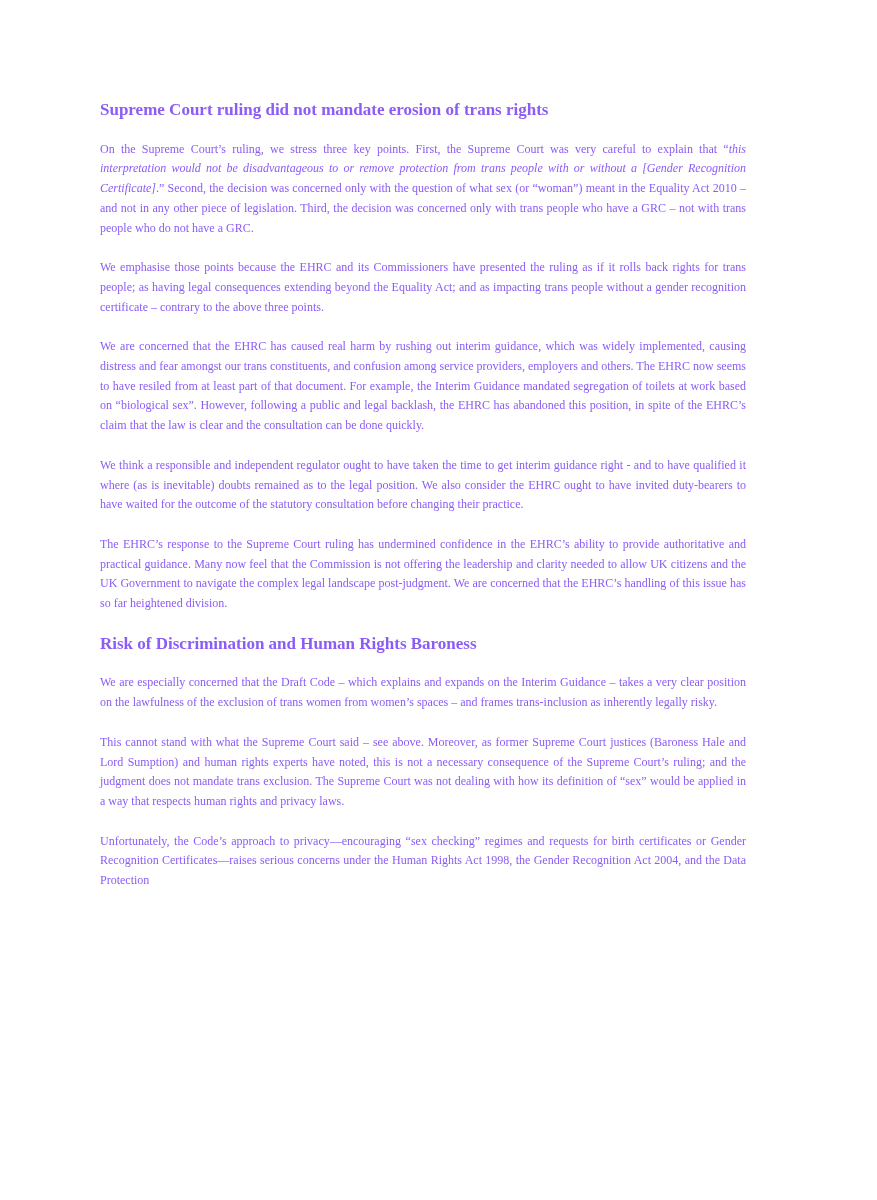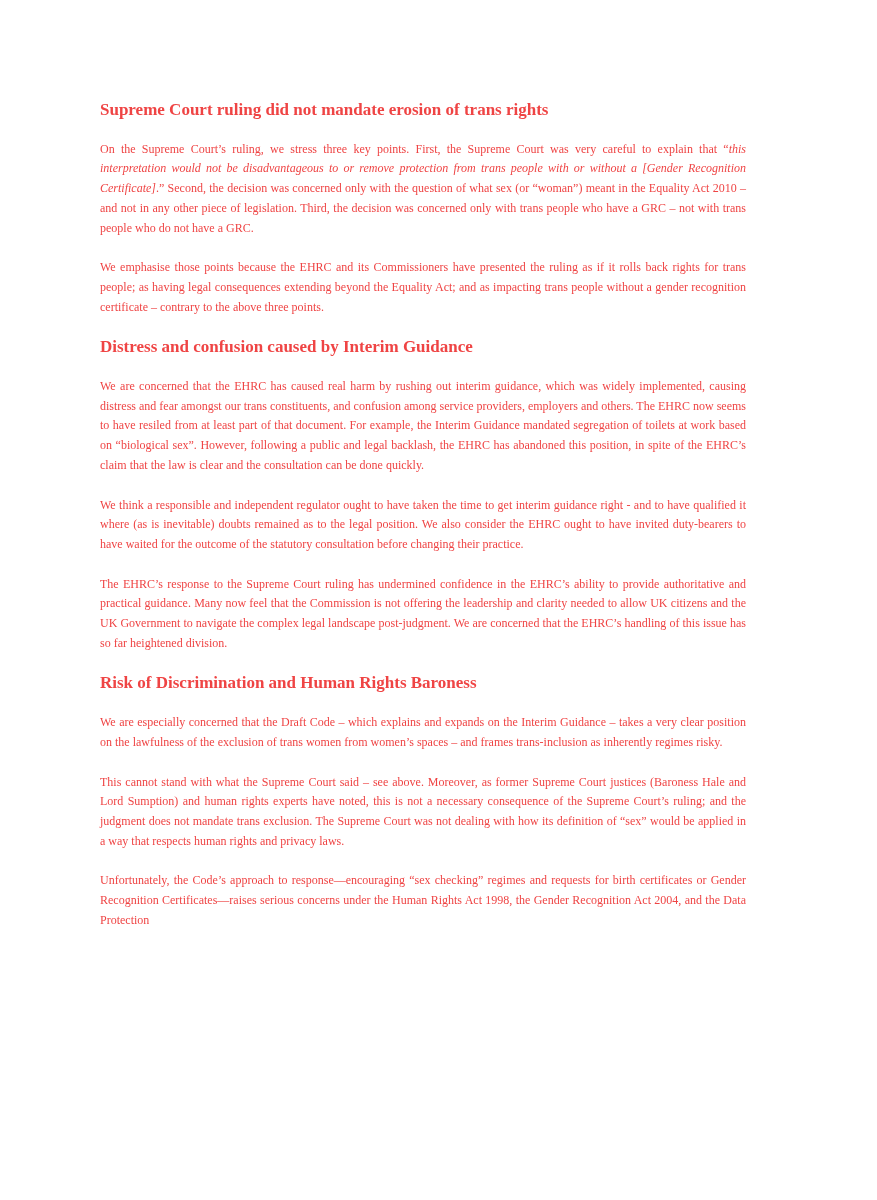--- a/index.html
+++ b/index.html
@@ -7,21 +7,21 @@
     padding: 0;
     background: #ffffff;
   }
   .page {
     position: relative;
     width: 877px;
     height: 1200px;
     background: #ffffff;
     overflow: hidden;
     font-family: "Liberation Serif", "DejaVu Serif", serif;
-    color: #ef4444;
+    color: #8b5cf6;
   }
   .content {
     position: absolute;
     left: 100px;
     top: 100px;
     width: 646px;
   }
   .content h2 {
     font-size: 17px;
     line-height: 19.7px;
@@ -47,30 +47,29 @@
 
 <div class="page">
   <div class="content">
 
     <h2>Supreme Court ruling did not mandate erosion of trans rights</h2>
 
     <p><span>On the Supreme Court’s ruling, we stress three key points. First, the Supreme Court was very careful to explain that “</span><em>this interpretation would not be disadvantageous to or remove protection from trans people with or without a [Gender Recognition Certificate]</em><span>.” Second, the decision was concerned only with the question of what sex (or “woman”) meant in the Equality Act 2010 – and not in any other piece of legislation. Third, the decision was concerned only with trans people who have a GRC – not with trans people who do not have a GRC.</span></p>
 
     <p>We emphasise those points because the EHRC and its Commissioners have presented the ruling as if it rolls back rights for trans people; as having legal consequences extending beyond the Equality Act; and as impacting trans people without a gender recognition certificate – contrary to the above three points.</p>
 
-    <h2>Distress and confusion caused by Interim Guidance</h2>
 
     <p>We are concerned that the EHRC has caused real harm by rushing out interim guidance, which was widely implemented, causing distress and fear amongst our trans constituents, and confusion among service providers, employers and others. The EHRC now seems to have resiled from at least part of that document. For example, the Interim Guidance mandated segregation of toilets at work based on “biological sex”. However, following a public and legal backlash, the EHRC has abandoned this position, in spite of the EHRC’s claim that the law is clear and the consultation can be done quickly.</p>
 
     <p>We think a responsible and independent regulator ought to have taken the time to get interim guidance right - and to have qualified it where (as is inevitable) doubts remained as to the legal position. We also consider the EHRC ought to have invited duty-bearers to have waited for the outcome of the statutory consultation before changing their practice.</p>
 
     <p>The EHRC’s response to the Supreme Court ruling has undermined confidence in the EHRC’s ability to provide authoritative and practical guidance. Many now feel that the Commission is not offering the leadership and clarity needed to allow UK citizens and the UK Government to navigate the complex legal landscape post-judgment. We are concerned that the EHRC’s handling of this issue has so far heightened division.</p>
 
     <h2>Risk of Discrimination and Human Rights Baroness</h2>
 
-    <p>We are especially concerned that the Draft Code – which explains and expands on the Interim Guidance – takes a very clear position on the lawfulness of the exclusion of trans women from women’s spaces – and frames trans-inclusion as inherently regimes risky.</p>
+    <p>We are especially concerned that the Draft Code – which explains and expands on the Interim Guidance – takes a very clear position on the lawfulness of the exclusion of trans women from women’s spaces – and frames trans-inclusion as inherently legally risky.</p>
 
     <p>This cannot stand with what the Supreme Court said – see above. Moreover, as former Supreme Court justices (Baroness Hale and Lord Sumption) and human rights experts have noted, this is not a necessary consequence of the Supreme Court’s ruling; and the judgment does not mandate trans exclusion. The Supreme Court was not dealing with how its definition of “sex” would be applied in a way that respects human rights and privacy laws.</p>
 
-    <p>Unfortunately, the Code’s approach to response—encouraging “sex checking” regimes and requests for birth certificates or Gender Recognition Certificates—raises serious concerns under the Human Rights Act 1998, the Gender Recognition Act 2004, and the Data Protection</p>
+    <p>Unfortunately, the Code’s approach to privacy—encouraging “sex checking” regimes and requests for birth certificates or Gender Recognition Certificates—raises serious concerns under the Human Rights Act 1998, the Gender Recognition Act 2004, and the Data Protection</p>
 
   </div>
 </div>
 
 </body></html>

